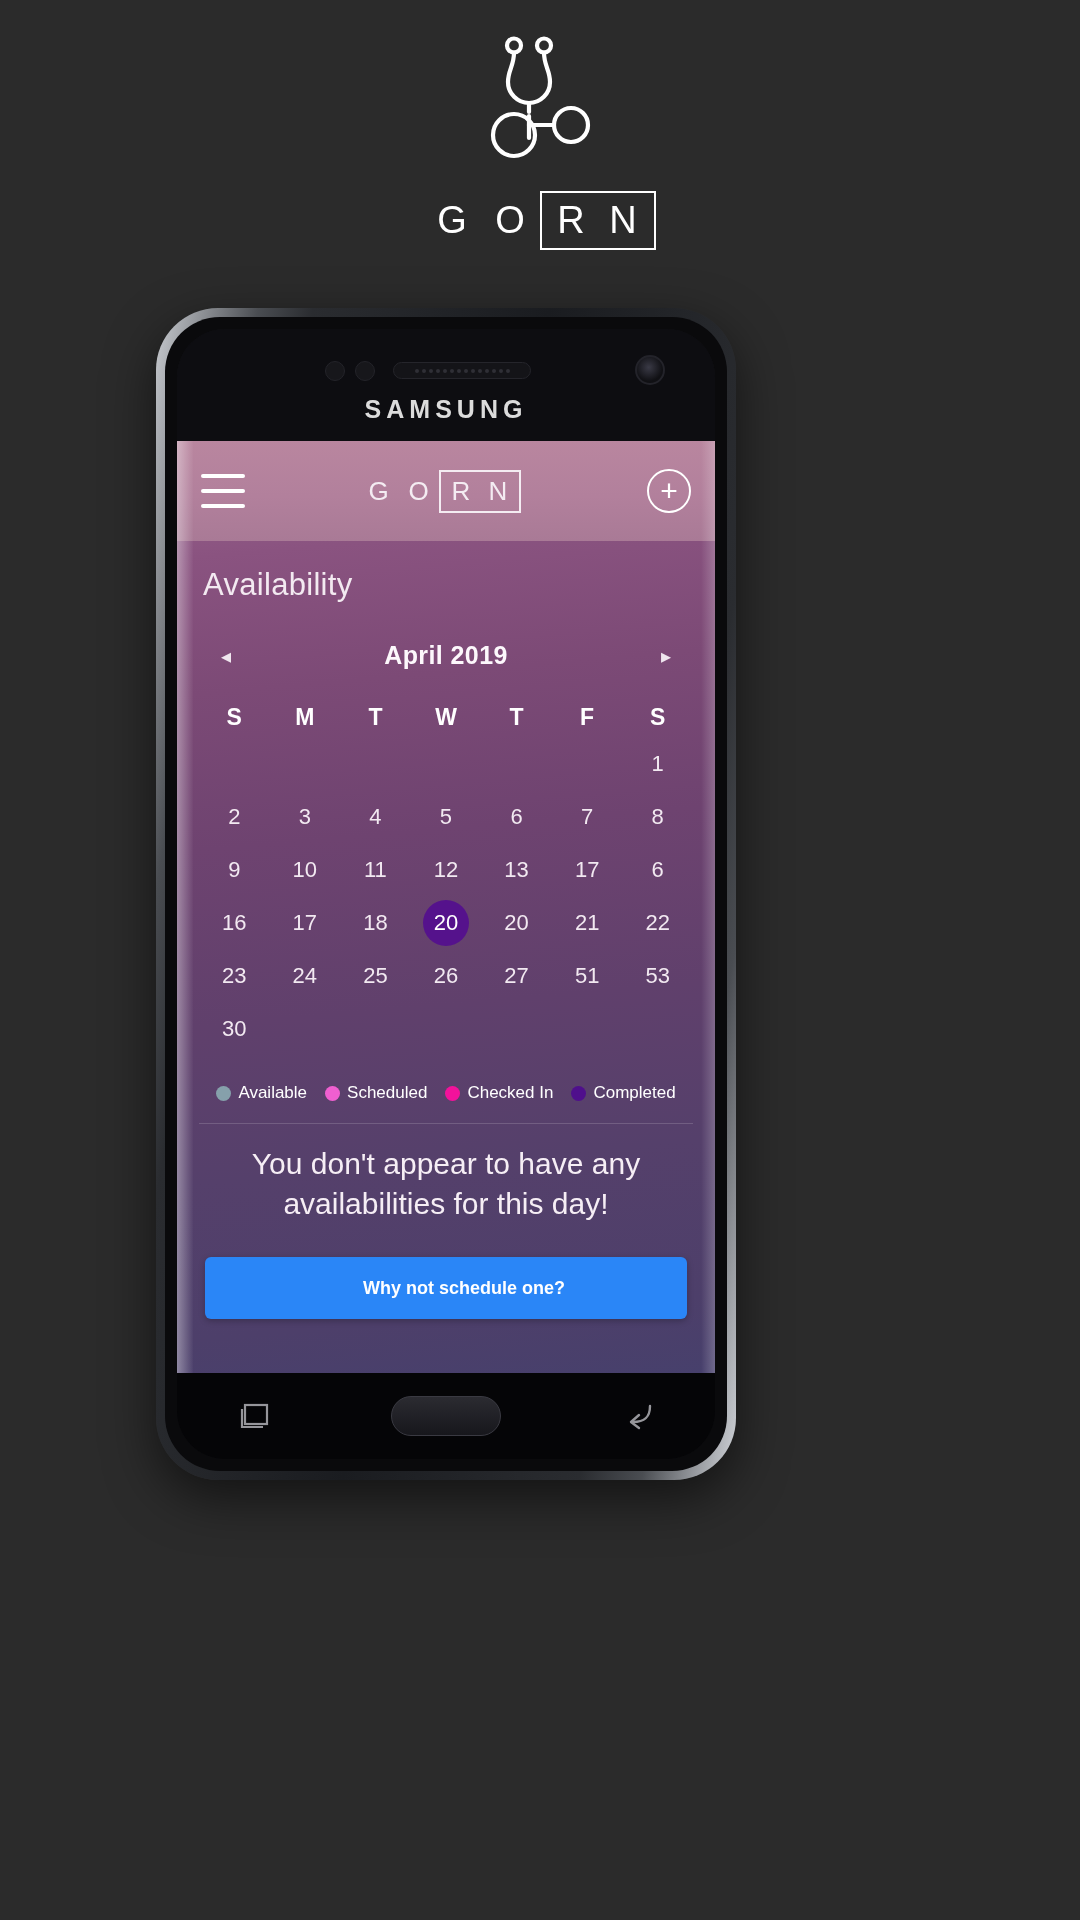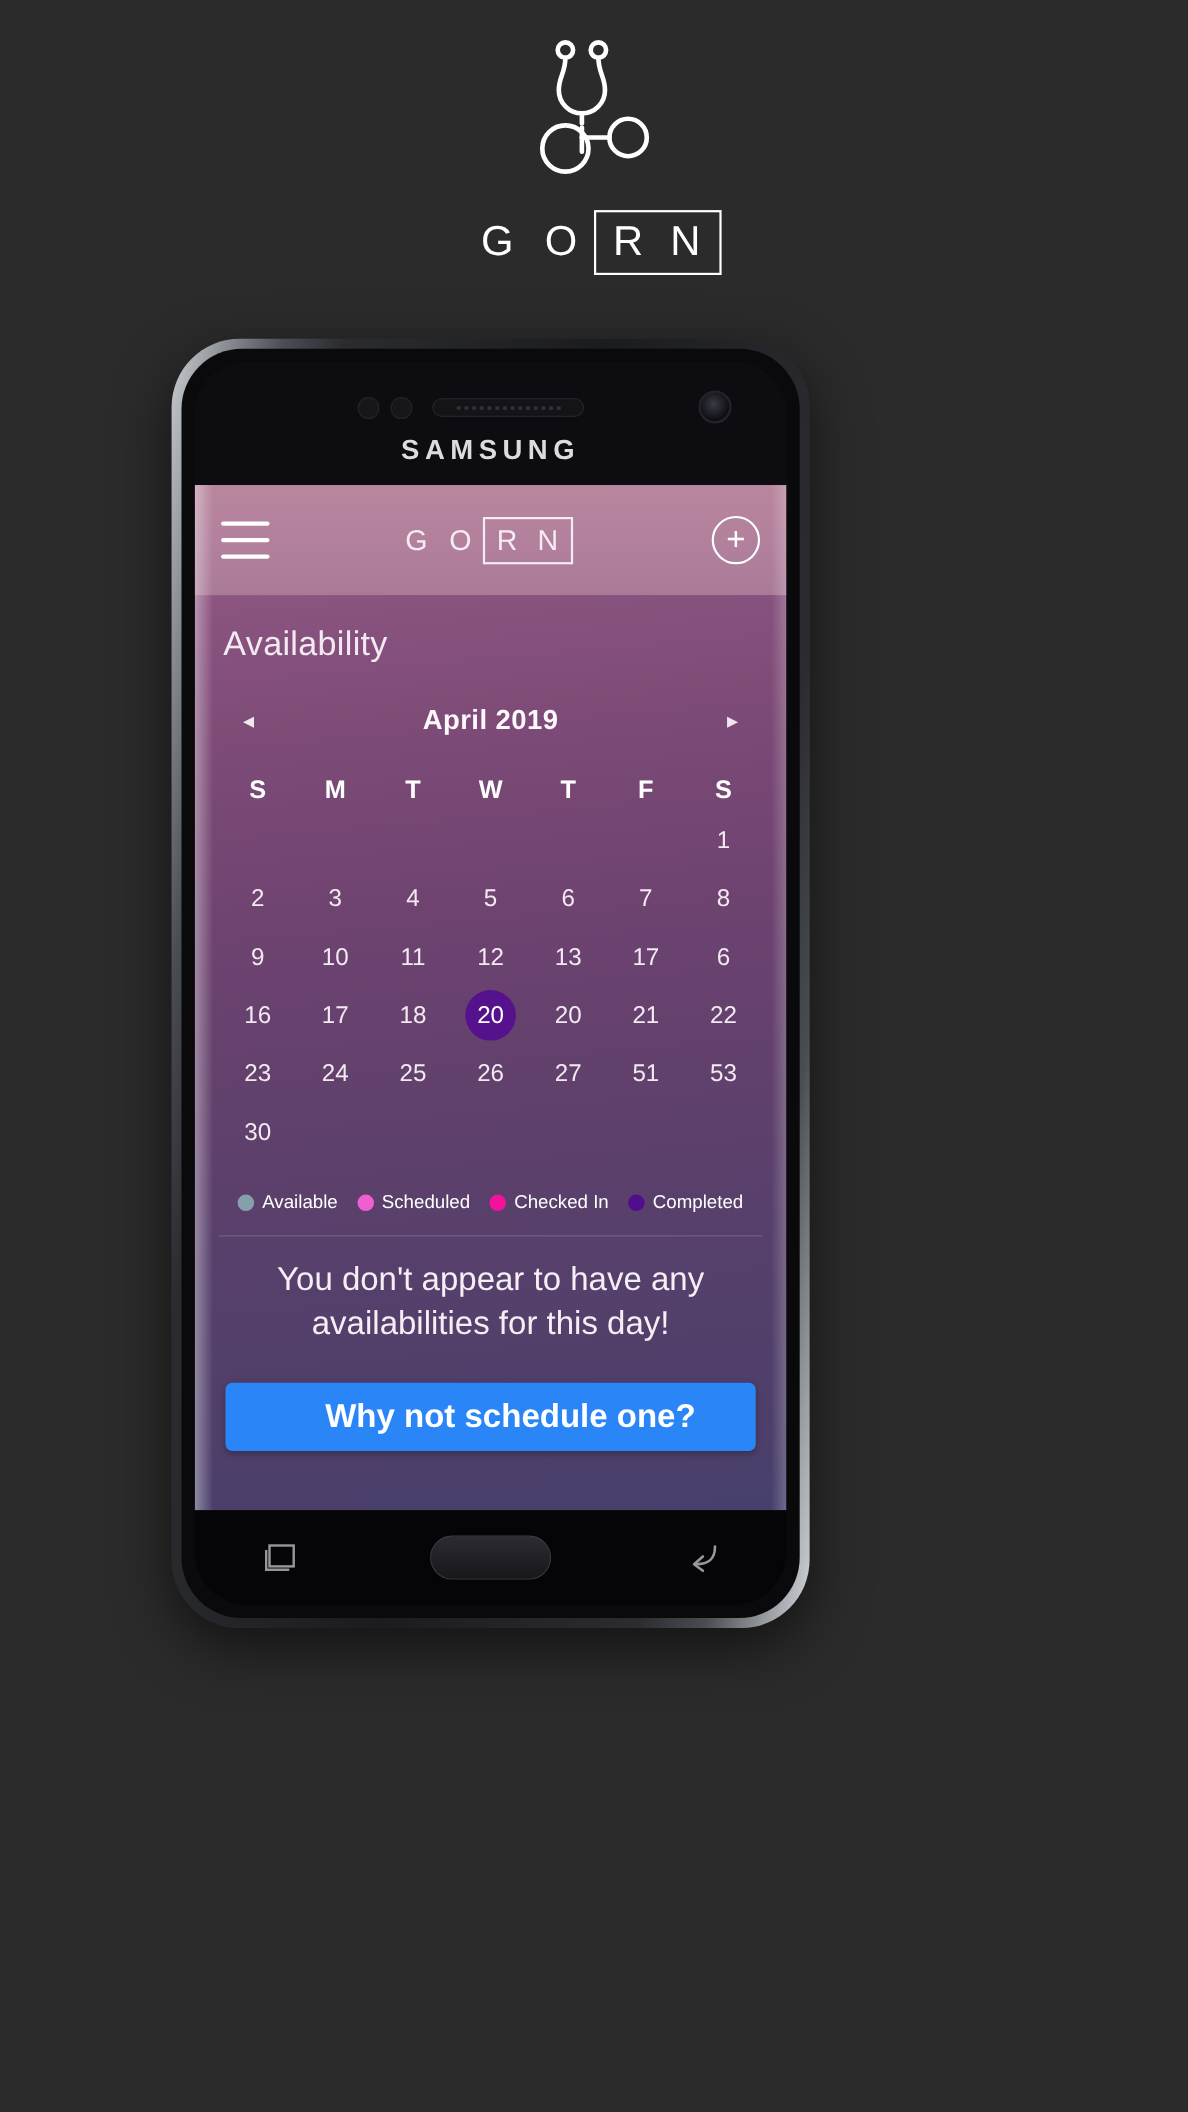--- a/index.html
+++ b/index.html
@@ -116,21 +116,21 @@
             margin-top: 28px; padding-bottom: 20px;
             border-bottom: 1px solid rgba(255,255,255,.16); }
   .leg { display: flex; align-items: center; gap: 7px; }
   .leg i { width: 15px; height: 15px; border-radius: 50%; display: block; }
   .leg span { color: #fff; font-size: 17px; text-align: center; }
 
   .empty-msg { margin-top: 20px; text-align: center; color: #f6eef5;
                font-size: 30px; line-height: 1.32; font-weight: 400; padding: 0 12px; }
   .cta { margin: 34px 6px 0; height: 62px; border-radius: 6px; background: #2a86f7;
          display: flex; align-items: center; justify-content: center;
-         color: #fff; font-size: 30px; font-weight: 700; cursor: pointer;
+         color: #fff; font-size: 18px; font-weight: 700; cursor: pointer;
          box-shadow: 0 2px 6px rgba(0,0,0,.25); padding-left: 36px; }
 
   
   .navbar { position: absolute; left: 0; right: 0; bottom: 0; height: 86px;
             background: #050507; display: flex; align-items: center;
             justify-content: space-around; }
   .nav-icon { width: 34px; height: 30px; opacity: .72; }
   .home-key { width: 110px; height: 40px; border-radius: 22px;
               background: linear-gradient(180deg,#2b2b31 0%,#17171c 100%);
               border: 1px solid #3a3a42; }

